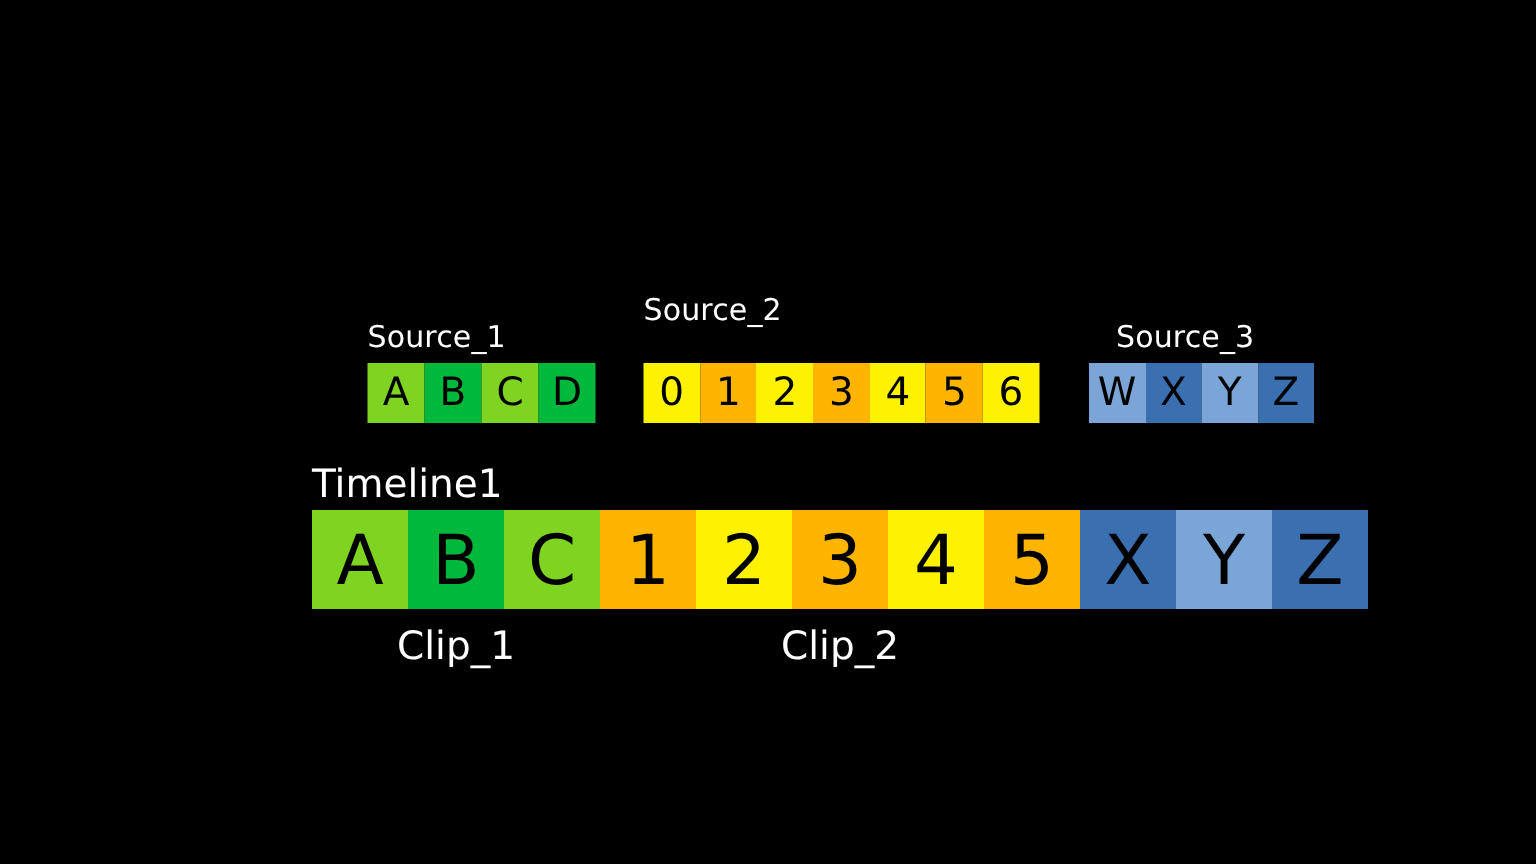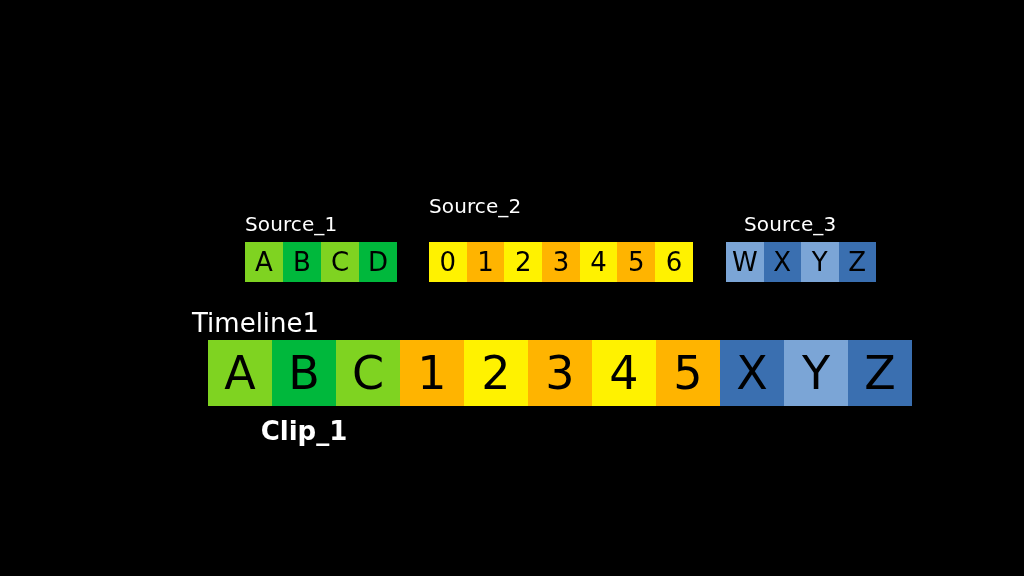--- a/index.html
+++ b/index.html
@@ -64,21 +64,20 @@
     font-size: 46px;
     line-height: 46px;
   }
   .clip-label {
     position: absolute;
     font-size: 26px;
     line-height: 26px;
     color: #ffffff;
     text-align: center;
     white-space: nowrap;
-    font-weight: bold;
   }
 </style>
 </head>
 <body>
 
 <div id="stage">
     <div class="source-label" style="left: 197px; top: 214px;">Source_1</div>
     <div class="strip source-strip" style="left: 197px; top: 242px; height: 40px; width: 152px;">
       <div class="cell" style="width: 38px; background: rgb(127, 211, 33);">A</div>
       <div class="cell" style="width: 38px; background: rgb(0, 184, 60);">B</div>
@@ -95,28 +94,29 @@
       <div class="cell" style="width: 37.7px; background: rgb(255, 180, 0);">5</div>
       <div class="cell" style="width: 37.7px; background: rgb(255, 242, 0);">6</div>
     </div>
     <div class="source-label" style="left: 696px; top: 214px;">Source_3</div>
     <div class="strip source-strip" style="left: 678px; top: 242px; height: 40px; width: 150px;">
       <div class="cell" style="width: 37.5px; background: rgb(123, 165, 214);">W</div>
       <div class="cell" style="width: 37.5px; background: rgb(58, 111, 176);">X</div>
       <div class="cell" style="width: 37.5px; background: rgb(123, 165, 214);">Y</div>
       <div class="cell" style="width: 37.5px; background: rgb(58, 111, 176);">Z</div>
     </div>
-    <div class="timeline-label" style="left: 144px; top: 310px;">Timeline1</div>
+    <div class="timeline-label" style="left: 160px; top: 310px;">Timeline1</div>
     <div class="strip timeline-strip" style="left: 160px; top: 340px; height: 66px; width: 704px;">
       <div class="cell" style="width: 64px; background: rgb(127, 211, 33);">A</div>
       <div class="cell" style="width: 64px; background: rgb(0, 184, 60);">B</div>
       <div class="cell" style="width: 64px; background: rgb(127, 211, 33);">C</div>
       <div class="cell" style="width: 64px; background: rgb(255, 180, 0);">1</div>
       <div class="cell" style="width: 64px; background: rgb(255, 242, 0);">2</div>
       <div class="cell" style="width: 64px; background: rgb(255, 180, 0);">3</div>
       <div class="cell" style="width: 64px; background: rgb(255, 242, 0);">4</div>
       <div class="cell" style="width: 64px; background: rgb(255, 180, 0);">5</div>
       <div class="cell" style="width: 64px; background: rgb(58, 111, 176);">X</div>
       <div class="cell" style="width: 64px; background: rgb(123, 165, 214);">Y</div>
       <div class="cell" style="width: 64px; background: rgb(58, 111, 176);">Z</div>
     </div>
     <div class="clip-label" style="left: 160px; width: 192px; top: 418px;">Clip_1</div>
+    <div class="clip-label" style="left: 352px; width: 320px; top: 418px;">Clip_2</div>
   </div>
 
 </body></html>

